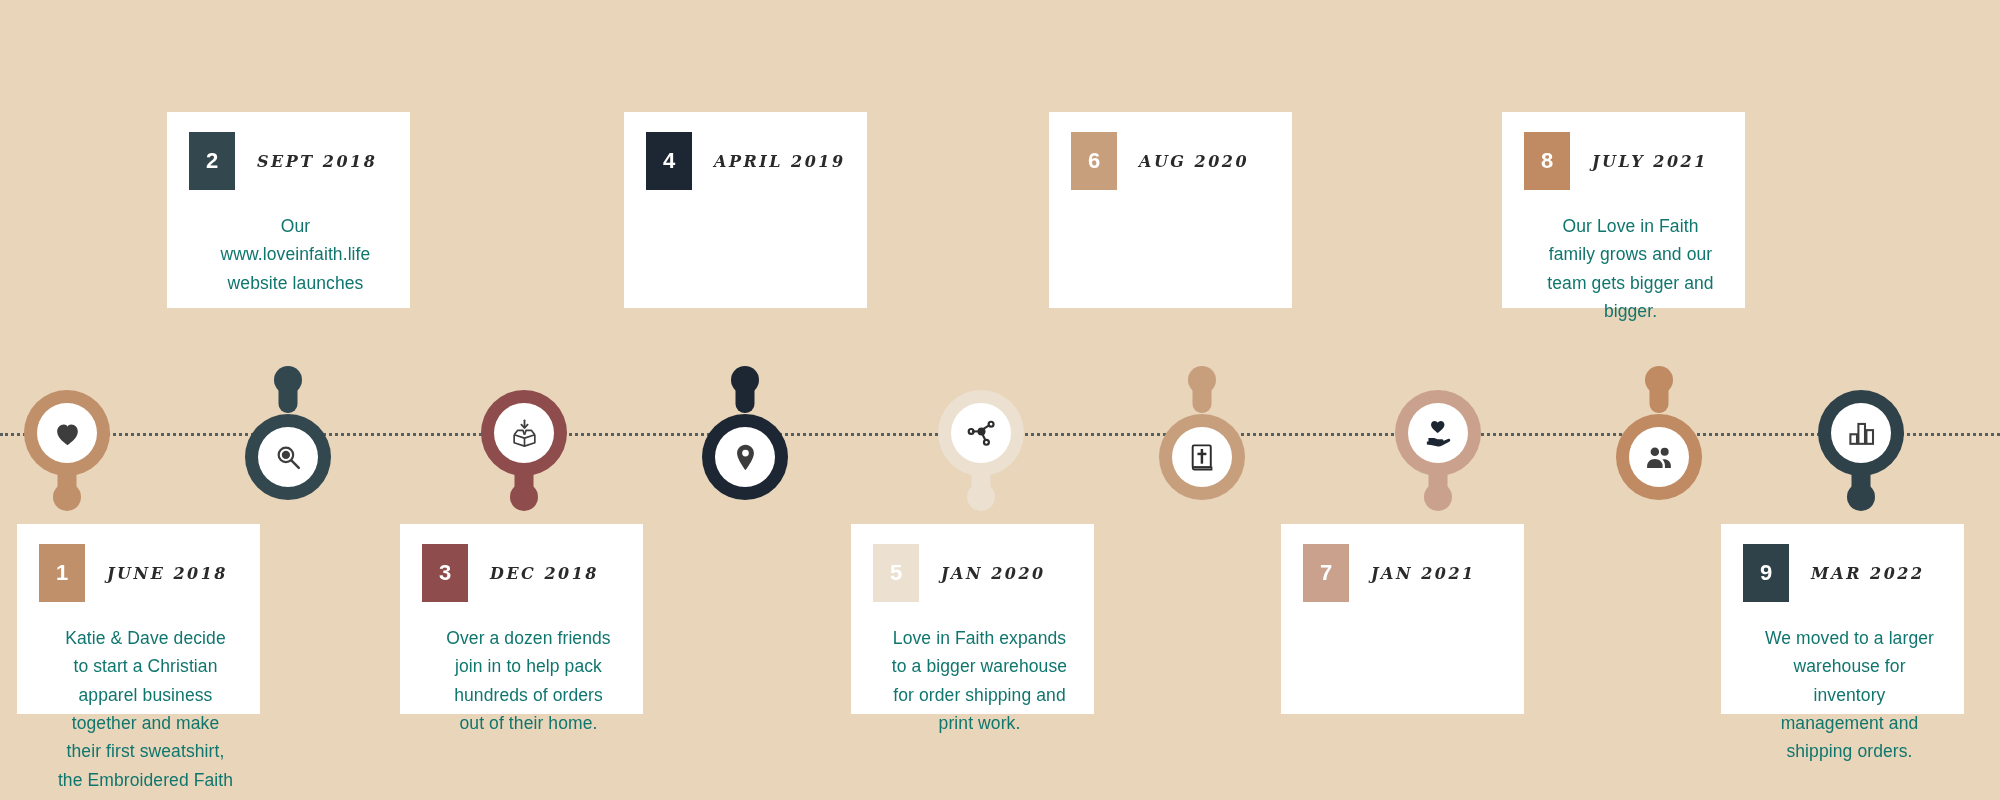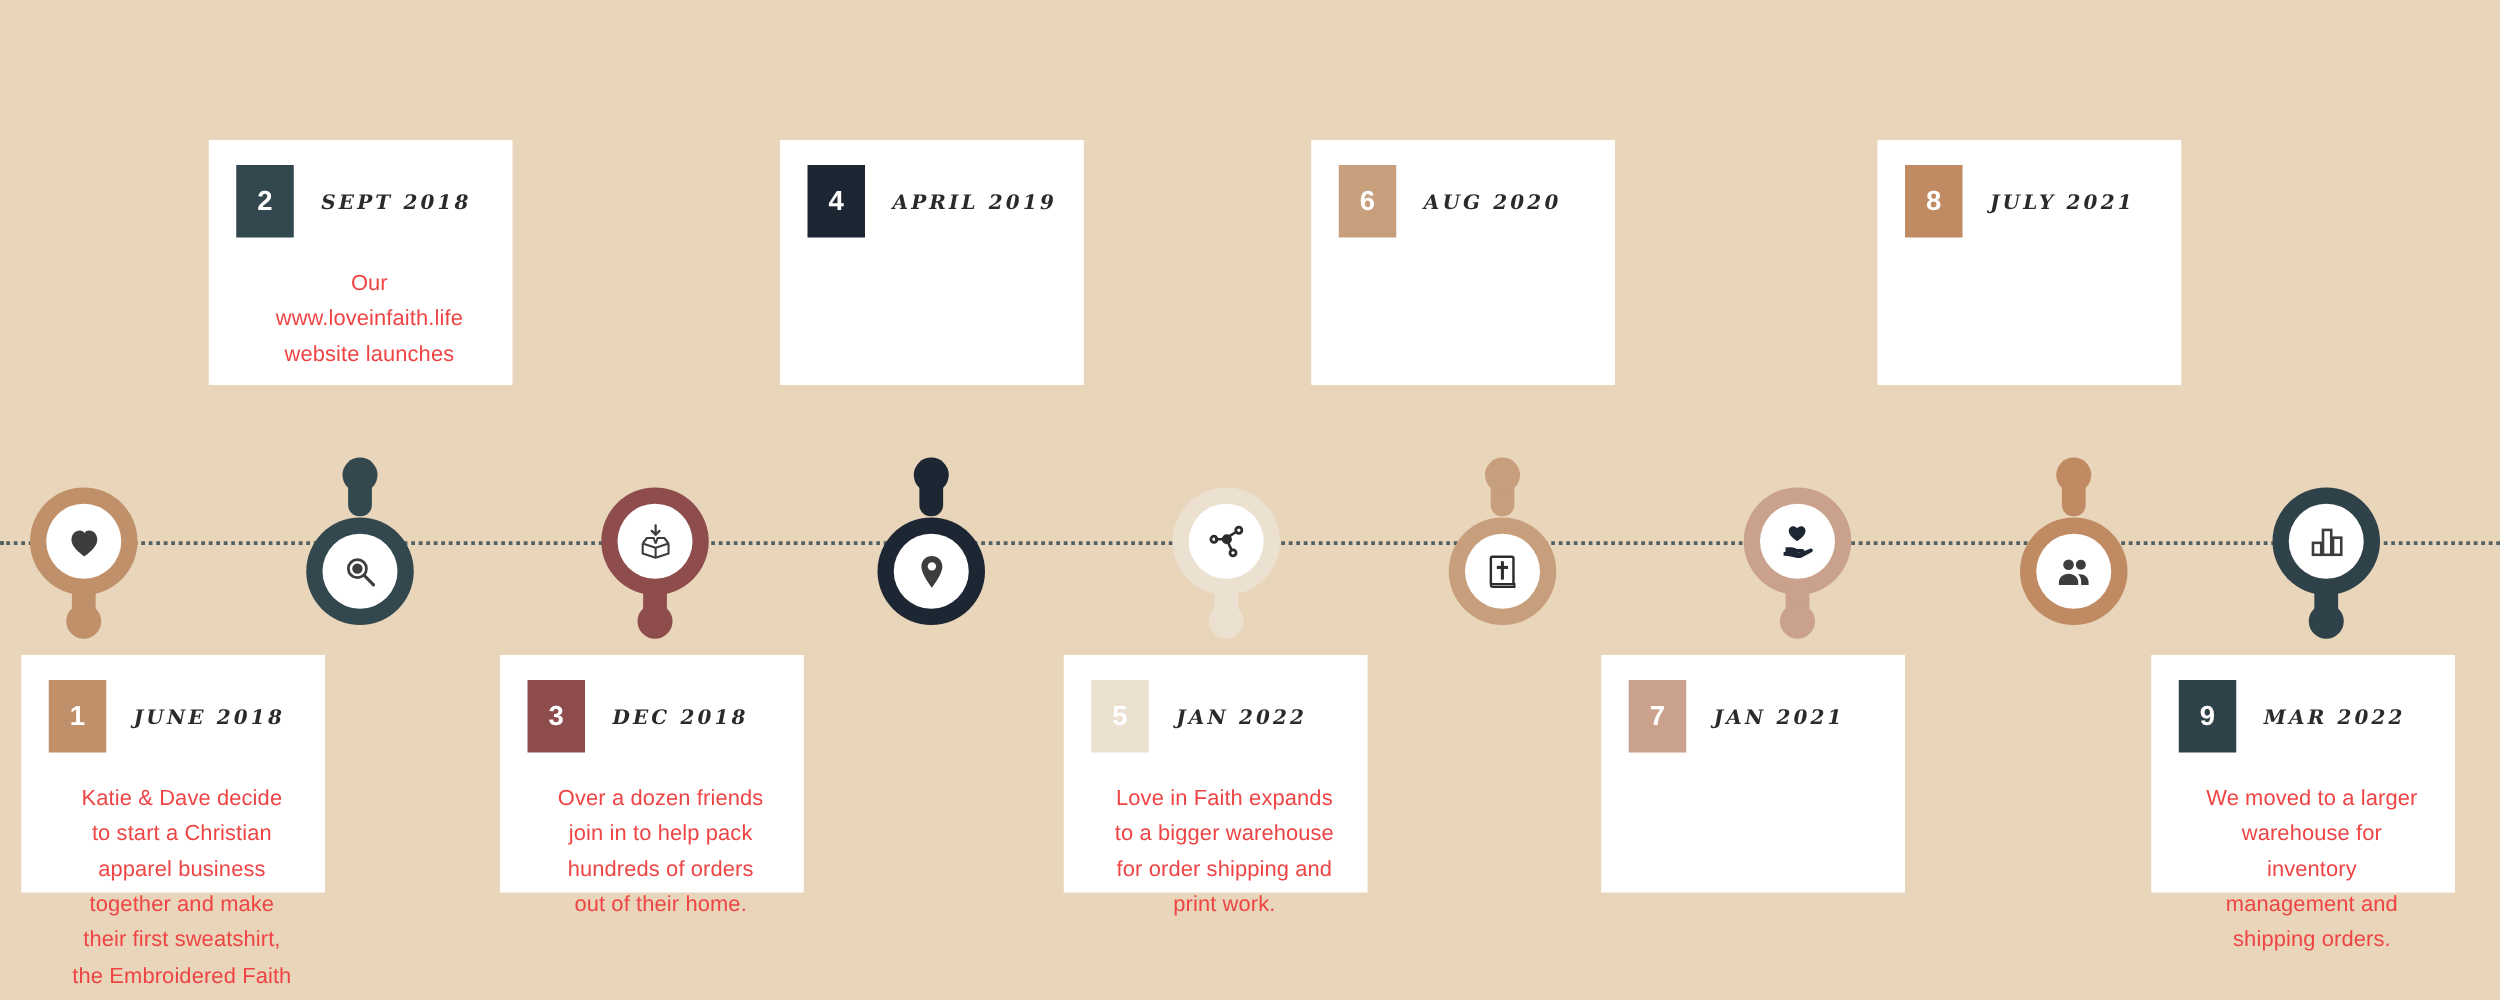--- a/index.html
+++ b/index.html
@@ -66,21 +66,21 @@
     letter-spacing: 2.5px;
     color: #2a2a2a;
     white-space: nowrap;
   }
   .card-body {
     padding: 22px 26px 24px 40px;
     text-align: center;
     font-family: "Liberation Sans", sans-serif;
     font-size: 17.5px;
     line-height: 1.62;
-    color: #ef4444;
+    color: #0f766e;
     letter-spacing: .1px;
   }
 
   
   .marker {
     position: absolute;
     width: 86px;
     height: 134px;
   }
   .marker .teardrop {
@@ -162,20 +162,21 @@
       <div class="badge" style="background: rgb(199, 159, 125);">6</div>
       <div class="date">AUG 2020</div>
     </div>
   </div>
 
   <div class="card" style="left:1502px; top:112px; width:243px; height:196px;">
     <div class="card-head">
       <div class="badge" style="background: rgb(192, 138, 99);">8</div>
       <div class="date">JULY 2021</div>
     </div>
+    <div class="card-body">Our Love in Faith family grows and our team gets bigger and bigger.</div>
   </div>
 
   <div class="marker down" style="left:24px; top:390px;">
     <div class="teardrop" style="background: rgb(192, 144, 106);"></div>
     <div class="stem" style="background: rgb(192, 144, 106);"></div>
     <div class="knob" style="background: rgb(192, 144, 106);"></div>
     <div class="disc">
       <svg viewBox="0 0 24 24">
         <path fill="#3d3d3d" d="M12 21s-8-5.1-8-10.3C4 7.3 6.3 5 9.1 5c1.7 0 3 .9 2.9 1.9C12 5.9 13.3 5 15 5c2.8 0 5 2.3 5 5.7C20 15.9 12 21 12 21z"></path>
       </svg>
@@ -317,21 +318,21 @@
     <div class="card-head">
       <div class="badge" style="background: rgb(142, 76, 76);">3</div>
       <div class="date">DEC 2018</div>
     </div>
     <div class="card-body">Over a dozen friends join in to help pack hundreds of orders out of their home.</div>
   </div>
 
   <div class="card" style="left:851px; top:524px; width:243px; height:190px;">
     <div class="card-head">
       <div class="badge" style="background: rgb(236, 224, 208); color: rgb(255, 255, 255);">5</div>
-      <div class="date">JAN 2022</div>
+      <div class="date">JAN 2020</div>
     </div>
     <div class="card-body">Love in Faith expands to a bigger warehouse for order shipping and print work.</div>
   </div>
 
   <div class="card" style="left:1281px; top:524px; width:243px; height:190px;">
     <div class="card-head">
       <div class="badge" style="background: rgb(201, 161, 140);">7</div>
       <div class="date">JAN 2021</div>
     </div>
   </div>

